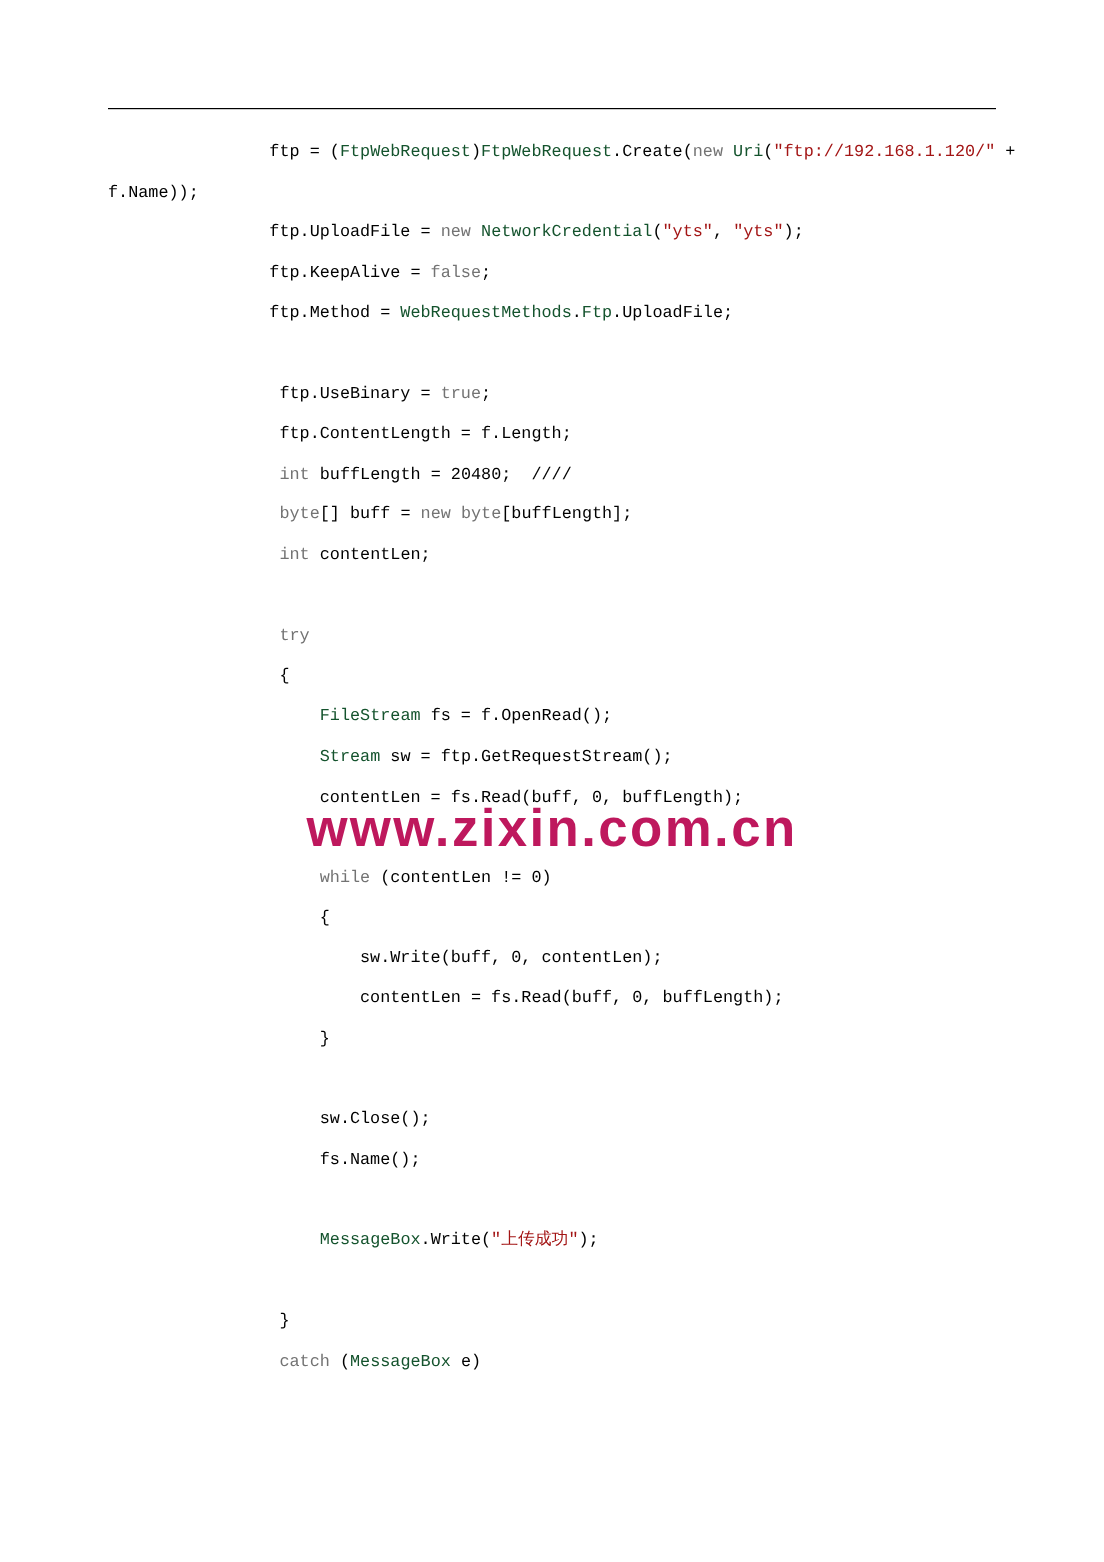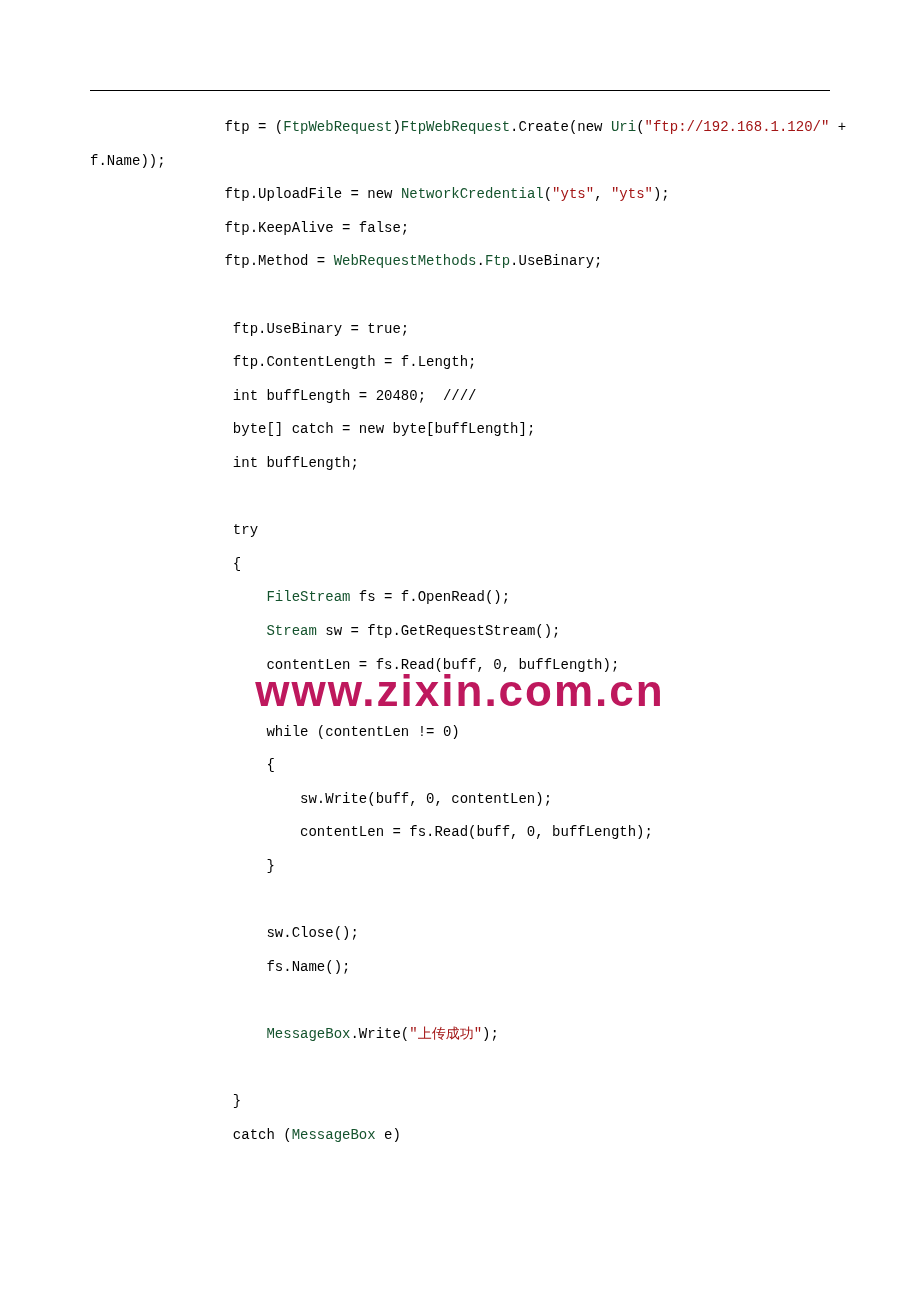--- a/index.html
+++ b/index.html
@@ -38,40 +38,40 @@
     font-size: 44px;
     font-weight: bold;
     color: #be185d;
     letter-spacing: 2px;
     z-index: 1;
     user-select: none;
     pointer-events: none;
     white-space: nowrap;
   }
   .c-type { color: #14532d; }
-  .c-keyword { color: #000000; }
+  .c-keyword { color: #737373; }
   .c-string { color: #a31515; }
 </style>
 </head>
 <body>
 
 <div class="page">
   <hr class="hr-top">
   <div class="watermark">www.zixin.com.cn</div>
   <div class="code-block"><span>                ftp = (</span><span class="c-type">FtpWebRequest</span><span>)</span><span class="c-type">FtpWebRequest</span><span>.Create(</span><span class="c-keyword">new</span><span> </span><span class="c-type">Uri</span><span>(</span><span class="c-string">"ftp://192.168.1.120/"</span><span> + </span>
 <span>f.Name));</span>
 <span>                ftp.UploadFile = </span><span class="c-keyword">new</span><span> </span><span class="c-type">NetworkCredential</span><span>(</span><span class="c-string">"yts"</span><span>, </span><span class="c-string">"yts"</span><span>);</span>
 <span>                ftp.KeepAlive = </span><span class="c-keyword">false</span><span>;</span>
-<span>                ftp.Method = </span><span class="c-type">WebRequestMethods</span><span>.</span><span class="c-type">Ftp</span><span>.UseBinary;</span>
+<span>                ftp.Method = </span><span class="c-type">WebRequestMethods</span><span>.</span><span class="c-type">Ftp</span><span>.UploadFile;</span>
 <span></span>
 <span>                 ftp.UseBinary = </span><span class="c-keyword">true</span><span>;</span>
 <span>                 ftp.ContentLength = f.Length;</span>
 <span>                 </span><span class="c-keyword">int</span><span> buffLength = 20480;  ////</span>
-<span>                 </span><span class="c-keyword">byte</span><span>[] catch = </span><span class="c-keyword">new</span><span> </span><span class="c-keyword">byte</span><span>[buffLength];</span>
-<span>                 </span><span class="c-keyword">int</span><span> buffLength;</span>
+<span>                 </span><span class="c-keyword">byte</span><span>[] buff = </span><span class="c-keyword">new</span><span> </span><span class="c-keyword">byte</span><span>[buffLength];</span>
+<span>                 </span><span class="c-keyword">int</span><span> contentLen;</span>
 <span></span>
 <span>                 </span><span class="c-keyword">try</span>
 <span>                 {</span>
 <span>                     </span><span class="c-type">FileStream</span><span> fs = f.OpenRead();</span>
 <span>                     </span><span class="c-type">Stream</span><span> sw = ftp.GetRequestStream();</span>
 <span>                     contentLen = fs.Read(buff, 0, buffLength);</span>
 <span></span>
 <span>                     </span><span class="c-keyword">while</span><span> (contentLen != 0)</span>
 <span>                     {</span>
 <span>                         sw.Write(buff, 0, contentLen);</span>

